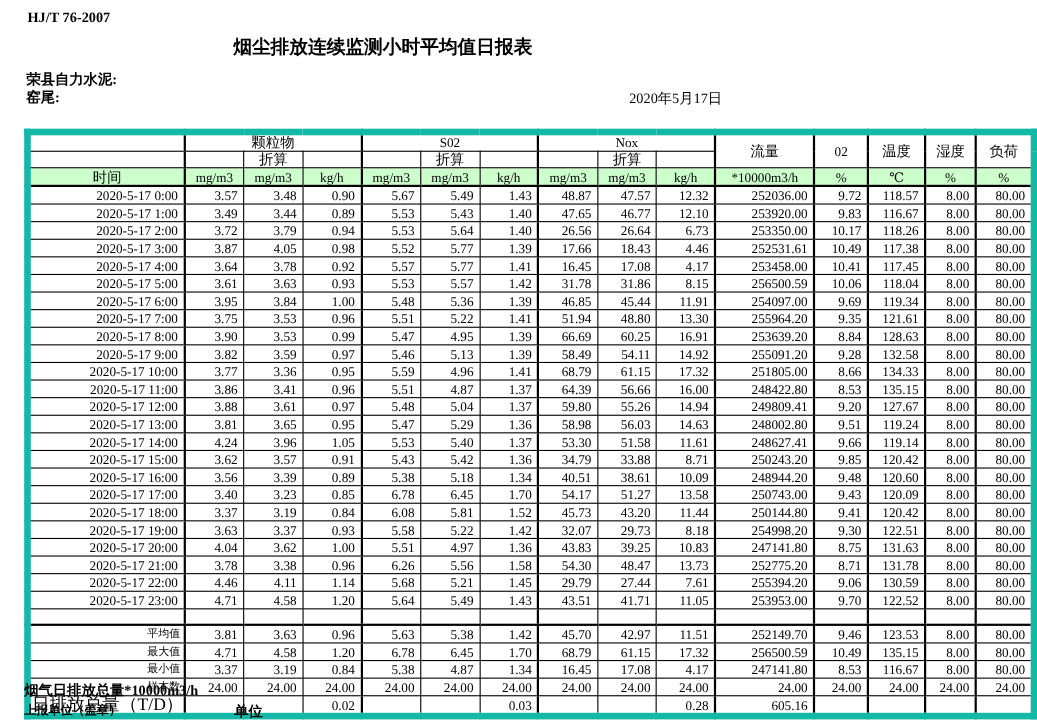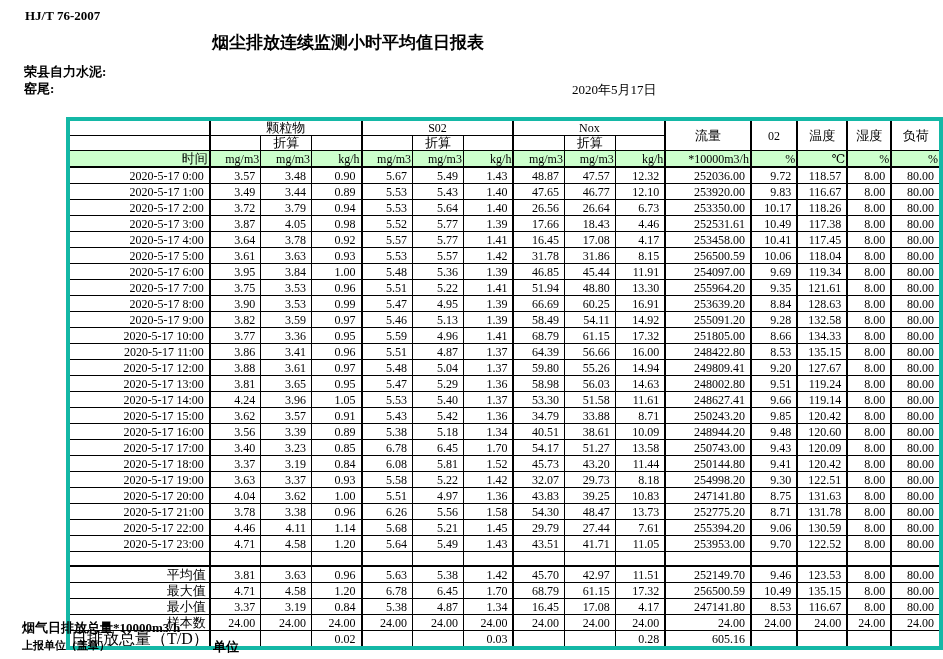--- a/index.html
+++ b/index.html
@@ -13,38 +13,37 @@
   .hdr-company { left:24px;  top:63px;  font-size:13px; font-weight:bold; }
   .hdr-loc     { left:24px;  top:80px;  font-size:13px; font-weight:bold; }
   .hdr-date    { left:572px; top:81px;  font-size:13px; }
   .f1 { left:22px;  top:619px; font-size:13px; font-weight:bold; }
   .f2 { left:22px;  top:638px; font-size:11px; font-weight:bold; }
   .f3 { left:213px; top:638px; font-size:13px; font-weight:bold; }
 
   table.report {
     position:absolute; left:22px; top:117px;
     border-collapse:collapse; table-layout:fixed;
-    border:4px solid #14b8a6;
-    margin-left:44px;
+    border:6px solid #14b8a6;
   }
   table.report td, table.report th {
     border:1px solid #000;
     font-size:12px; font-weight:normal;
     height:15px; line-height:14px;
     padding:0 5px 0 0;
     text-align:right; overflow:hidden; white-space:nowrap;
   }
   table.report .hr td { height:13px; }
   table.report .c  { text-align:center; padding:0 1px; }
   table.report .cn { font-size:13px; }           
   table.report .tl { border-left-width:2px; }    
   table.report .green { background:#ccffcc; }
-  table.report tr.unitsrow td { border-bottom-width:2px;text-align:right; }
+  table.report tr.unitsrow td { border-bottom-width:2px; }
   table.report tr.spacer td { border-bottom-width:2px; height:13px; }
-  table.report td.lbl { font-size:13px; padding:0 3px 0 0; }
+  table.report td.lbl { font-size:10px; padding:0 3px 0 0; }
   table.report td.lbl-left { text-align:left; font-size:16px; padding:0 0 0 1px; }
 </style>
 </head>
 <body>
 
 <div class="abs hdr-std">HJ/T 76-2007</div>
 <div class="abs hdr-title">烟尘排放连续监测小时平均值日报表</div>
 <div class="abs hdr-company">荣县自力水泥:</div>
 <div class="abs hdr-loc">窑尾:</div>
 <div class="abs hdr-date">2020年5月17日</div>

